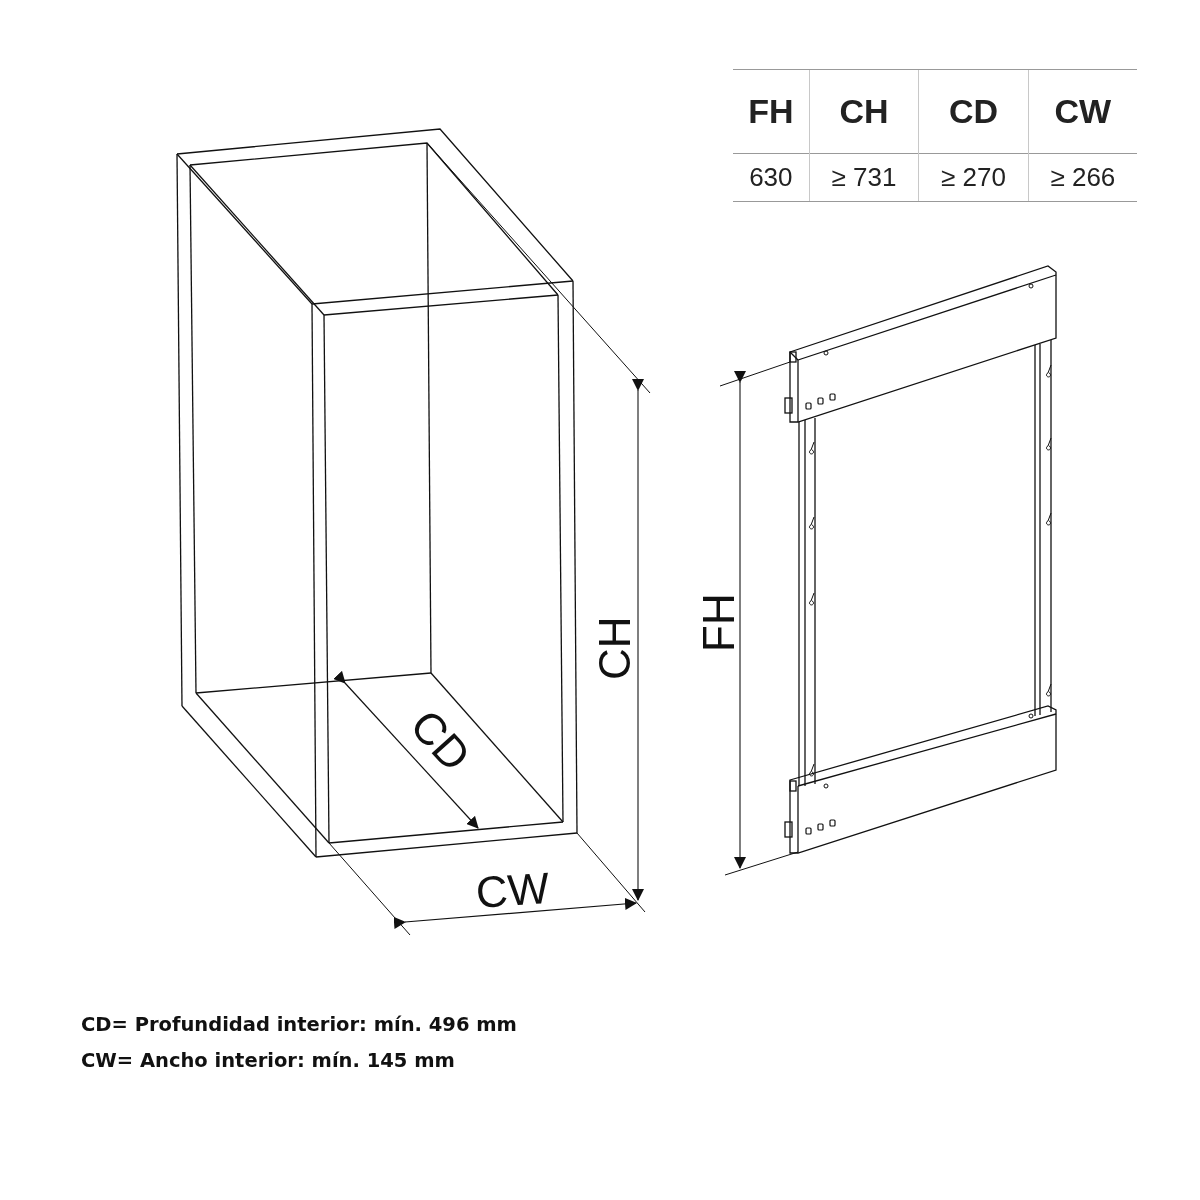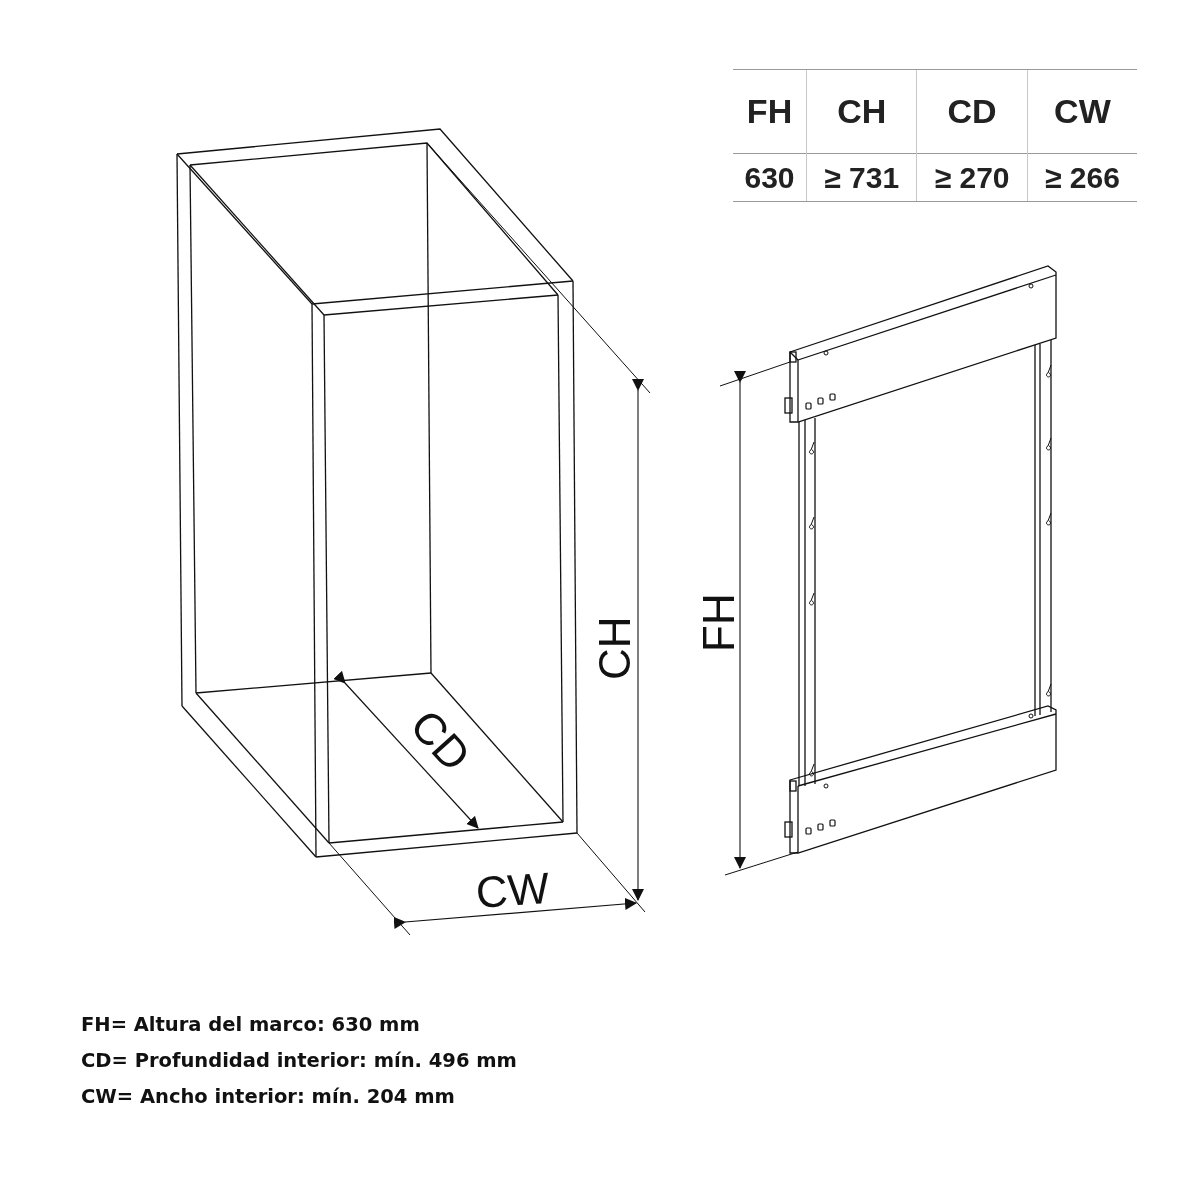--- a/index.html
+++ b/index.html
@@ -7,21 +7,21 @@
     #drawing { position: absolute; left: 0; top: 0; width: 1200px; height: 1200px; }
     .dim-table {
       position: absolute; left: 733px; top: 69px; width: 404px;
       border-collapse: collapse; font-family: "Liberation Sans", sans-serif; color: #222;
     }
     .dim-table td, .dim-table th {
       text-align: center; padding: 0; border-left: 1.5px solid #c8c8c8;
     }
     .dim-table tr > *:first-child { border-left: none; }
     .dim-table th { height: 83px; font-size: 34px; font-weight: bold; border-top: 1.5px solid #999; }
-    .dim-table td { height: 47px; font-size: 30px; font-weight: bold; border-top: 1.5px solid #999; border-bottom: 1.5px solid #999; }
+    .dim-table td { height: 47px; font-size: 26px; font-weight: normal; border-top: 1.5px solid #999; border-bottom: 1.5px solid #999; }
     .legend {
       position: absolute; left: 81px; top: 1010px;
       font-family: "DejaVu Sans", sans-serif; font-weight: bold; font-size: 19.5px; color: #111;
     }
     .legend div { height: 36px; line-height: 30px; white-space: nowrap; }
     .svg-label { font-family: "Liberation Sans", sans-serif; fill: #111; }
   </style>
 </head>
 <body>
 
@@ -151,16 +151,15 @@
   <tr>
     <td>630</td>
     <td>≥ 731</td>
     <td>≥ 270</td>
     <td>≥ 266</td>
   </tr>
 </tbody>
   </table>
 
 <div class="legend">
-  <div>FH= Altura del marco: 630 mm</div>
   <div>CD= Profundidad interior: mín. 496 mm</div>
-  <div>CW= Ancho interior: mín. 204 mm</div>
+  <div>CW= Ancho interior: mín. 145 mm</div>
 </div>
 
 </body></html>

